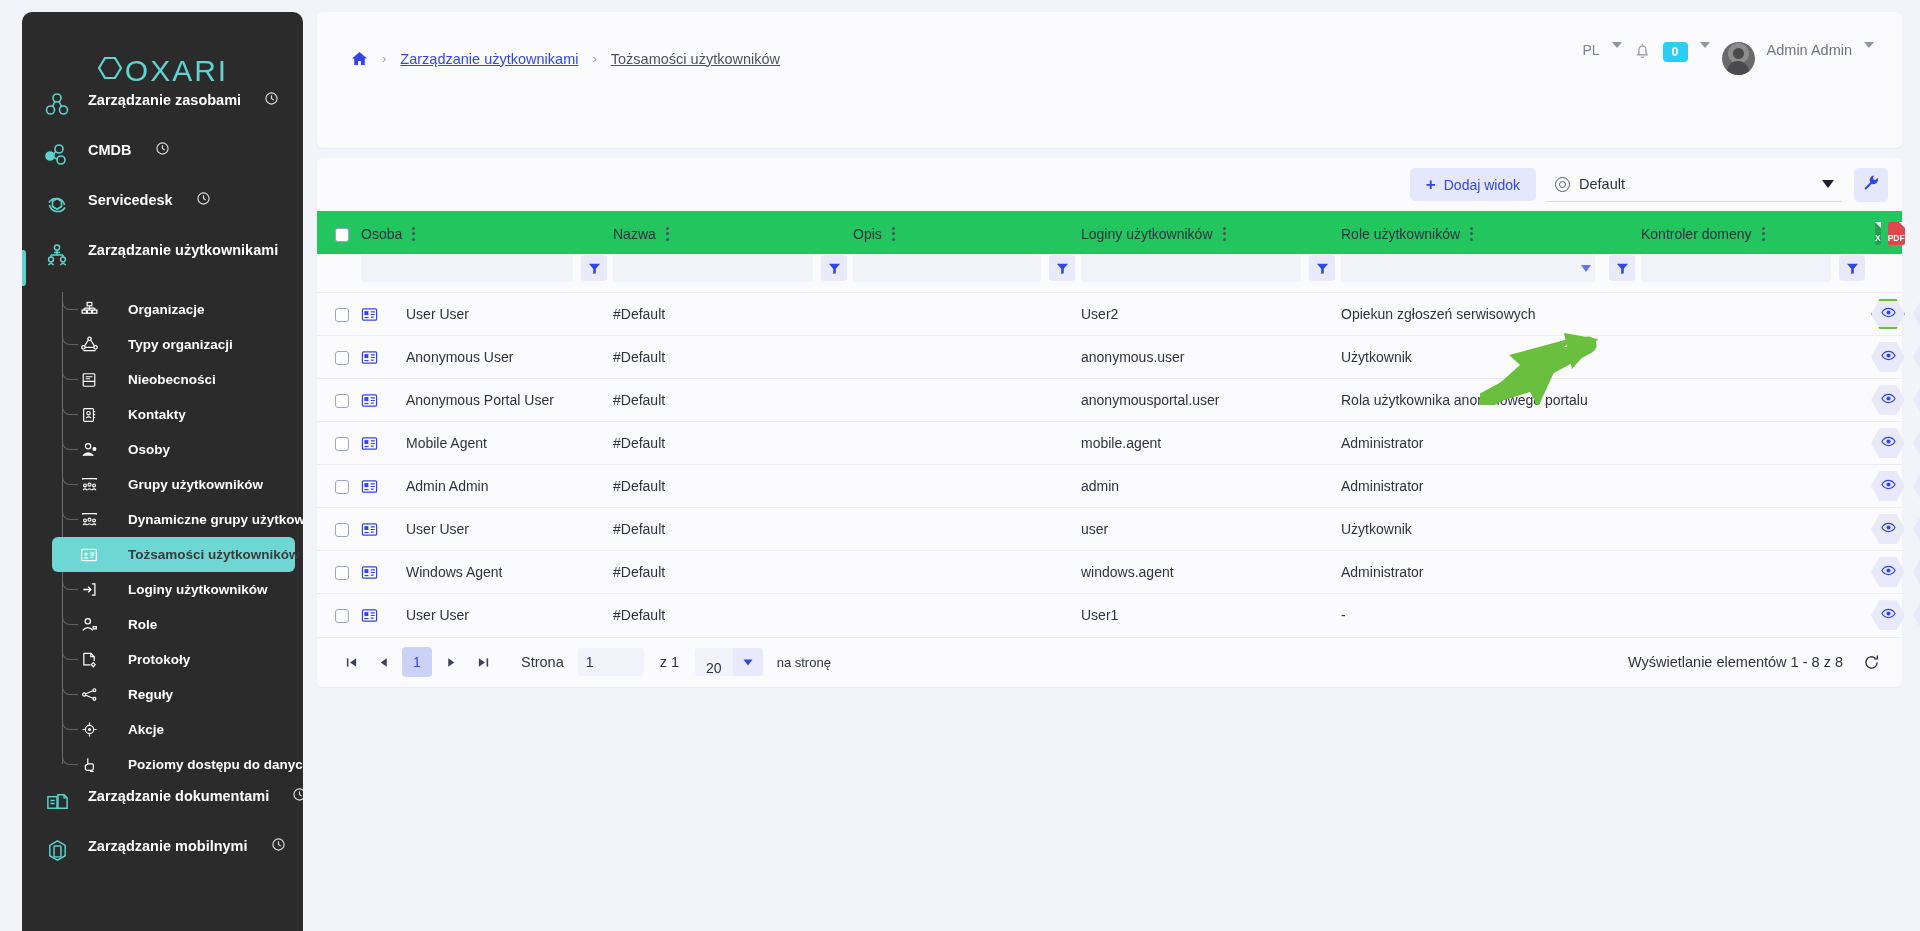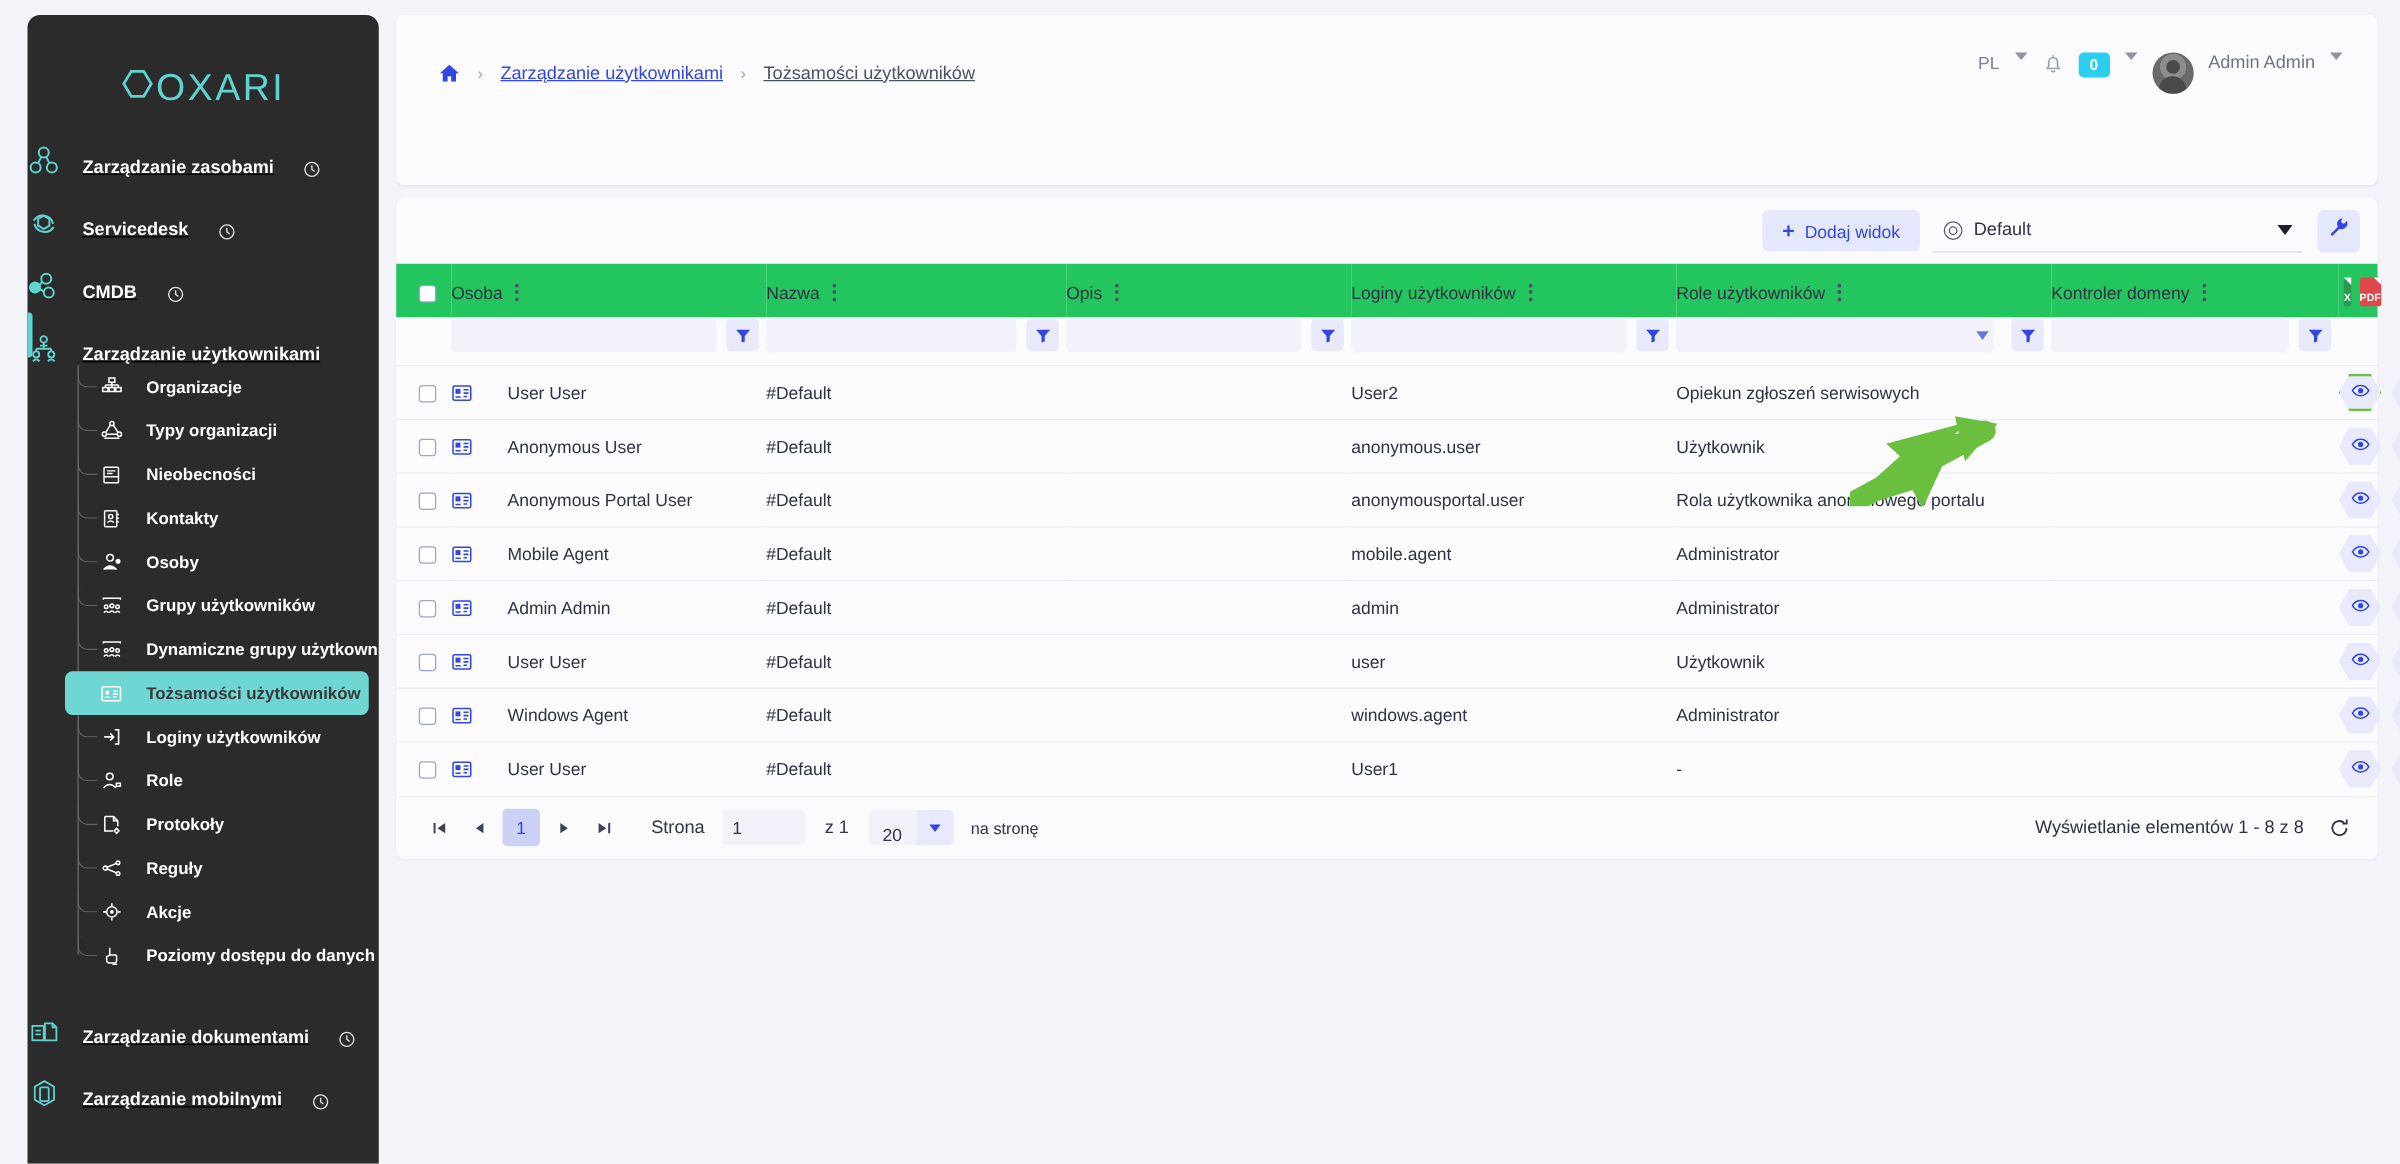--- a/index.html
+++ b/index.html
@@ -42,26 +42,26 @@
     font-weight: 400;
     display: flex;
     align-items: center;
     gap: 2px;
   }
   .logo-hex { display: inline-block; }
 
   .nav-top { padding: 4px 0 0 0; }
   .nav-item {
     display: flex;
-    align-items: flex-end;
+    align-items: flex-start;
     min-height: 50px;
+    padding-left: 22px;
     gap: 18px;
     cursor: pointer;
     position: relative;
-    text-decoration: underline;
   }
   .nav-item .nav-icon {
     width: 26px; height: 26px;
     flex: 0 0 26px;
     display: flex; align-items: center; justify-content: center;
     color: #5ed3cf;
   }
   .nav-item .nav-label {
     color: #ffffff;
     font-size: 14.5px;
@@ -92,21 +92,21 @@
     content: "";
     position: absolute;
     left: 40px; top: 0; bottom: 18px;
     width: 1px;
     background: #6d6d6d;
   }
   .sub-item {
     display: flex;
     align-items: center;
     height: 35px;
-    gap: 17px;
+    gap: 28px;
     padding-left: 12px;
     cursor: pointer;
     position: relative;
     border-radius: 6px;
     margin-right: 8px;
   }
   .sub-item .hook {
     position: absolute;
     left: -4px; top: 2px;
     width: 16px; height: 16px;
@@ -503,44 +503,44 @@
           <svg width="13" height="13" viewBox="0 0 14 14" fill="none" stroke="#e2e2e2" stroke-width="1.2">
               <circle cx="7" cy="7" r="6"></circle>
               <path d="M7 3.5V7l2.4 1.8"></path>
             </svg>
         </span>
       </div>
 
       <div class="nav-item">
         <span class="nav-icon">
           <svg width="26" height="26" viewBox="0 0 26 26" fill="none" stroke="#5ed3cf" stroke-width="1.6">
-            <polygon points="13,6.5 17.5,9.2 17.5,14.5 13,17.2 8.5,14.5 8.5,9.2"></polygon>
-            <path d="M5 10.5 A8.5 8.5 0 0 1 20.5 13"></path>
-            <path d="M21 15.5 A8.5 8.5 0 0 1 5.5 13"></path>
-          </svg>
-        </span>
-        <span class="nav-label">Servicedesk</span>
+            <circle cx="15" cy="7" r="4"></circle>
+              <circle cx="17" cy="18" r="4"></circle>
+              <circle cx="6" cy="14" r="4" fill="#5ed3cf"></circle>
+            <path d="M9.6 12.4 L11.6 9.4 M9.9 15.4 L13 17"></path>
+          </svg>
+        </span>
+        <span class="nav-label">CMDB</span>
         <span class="clock-badge">
           <svg width="13" height="13" viewBox="0 0 14 14" fill="none" stroke="#e2e2e2" stroke-width="1.2">
               <circle cx="7" cy="7" r="6"></circle>
               <path d="M7 3.5V7l2.4 1.8"></path>
             </svg>
         </span>
       </div>
 
       <div class="nav-item">
         <span class="nav-icon">
           <svg width="26" height="26" viewBox="0 0 26 26" fill="none" stroke="#5ed3cf" stroke-width="1.6">
-            <circle cx="15" cy="7" r="4"></circle>
-              <circle cx="17" cy="18" r="4"></circle>
-              <circle cx="6" cy="14" r="4" fill="#5ed3cf"></circle>
-            <path d="M9.6 12.4 L11.6 9.4 M9.9 15.4 L13 17"></path>
-          </svg>
-        </span>
-        <span class="nav-label">CMDB</span>
+            <polygon points="13,6.5 17.5,9.2 17.5,14.5 13,17.2 8.5,14.5 8.5,9.2"></polygon>
+            <path d="M5 10.5 A8.5 8.5 0 0 1 20.5 13"></path>
+            <path d="M21 15.5 A8.5 8.5 0 0 1 5.5 13"></path>
+          </svg>
+        </span>
+        <span class="nav-label">Servicedesk</span>
         <span class="clock-badge">
           <svg width="13" height="13" viewBox="0 0 14 14" fill="none" stroke="#e2e2e2" stroke-width="1.2">
               <circle cx="7" cy="7" r="6"></circle>
               <path d="M7 3.5V7l2.4 1.8"></path>
             </svg>
         </span>
       </div>
 
       <div class="nav-item active-parent">
         <span class="nav-icon">

